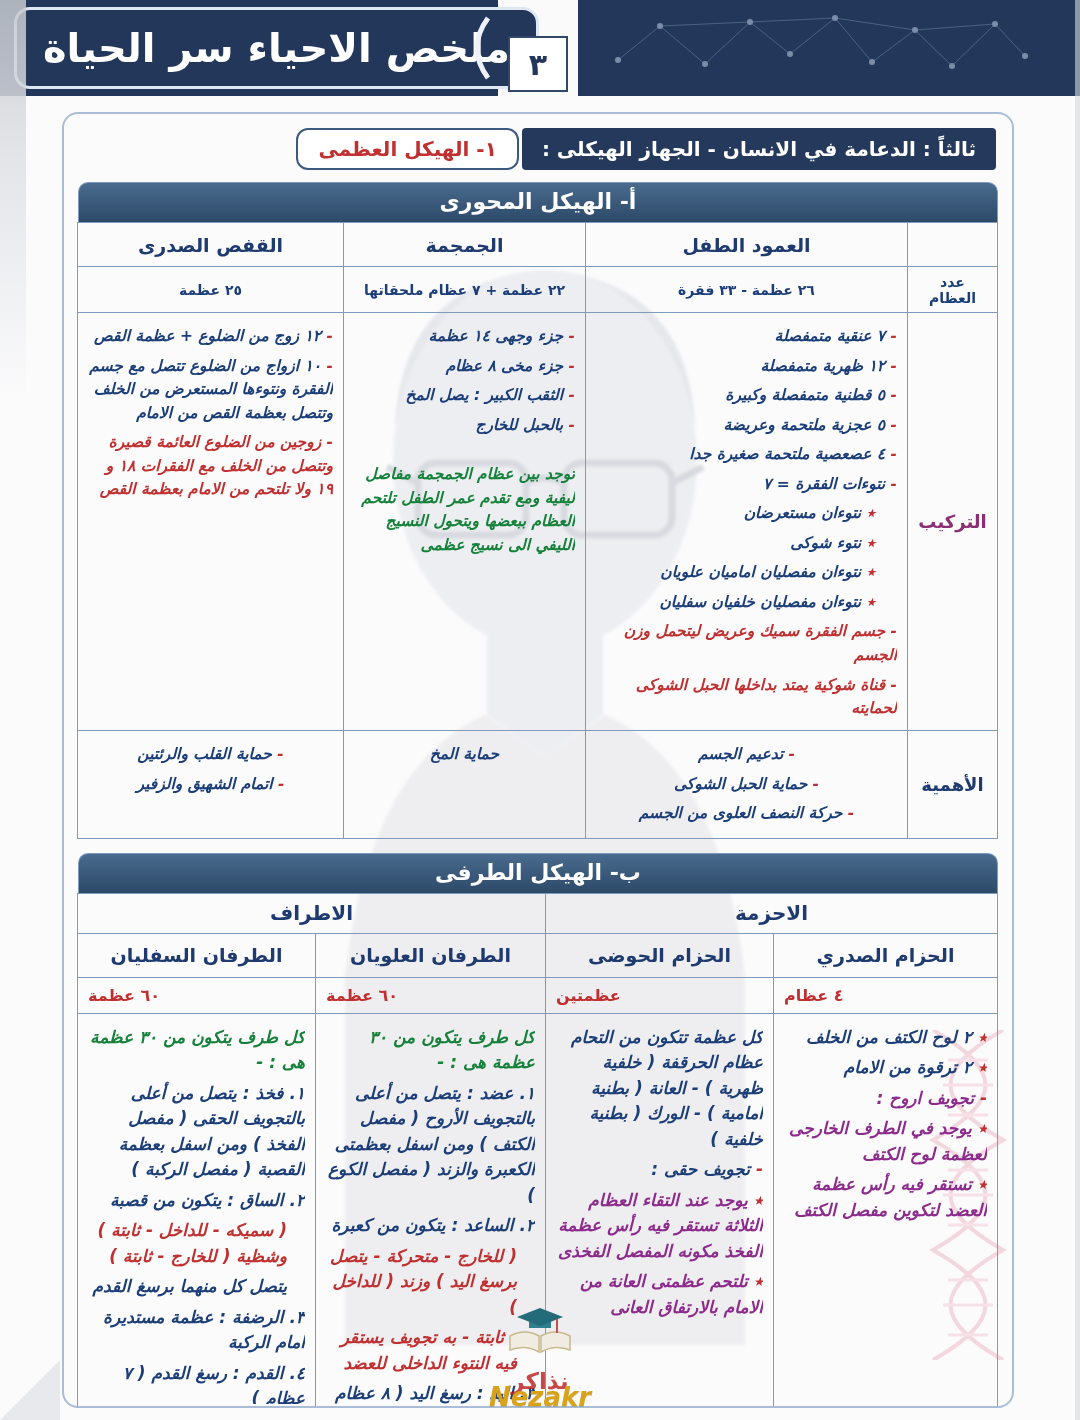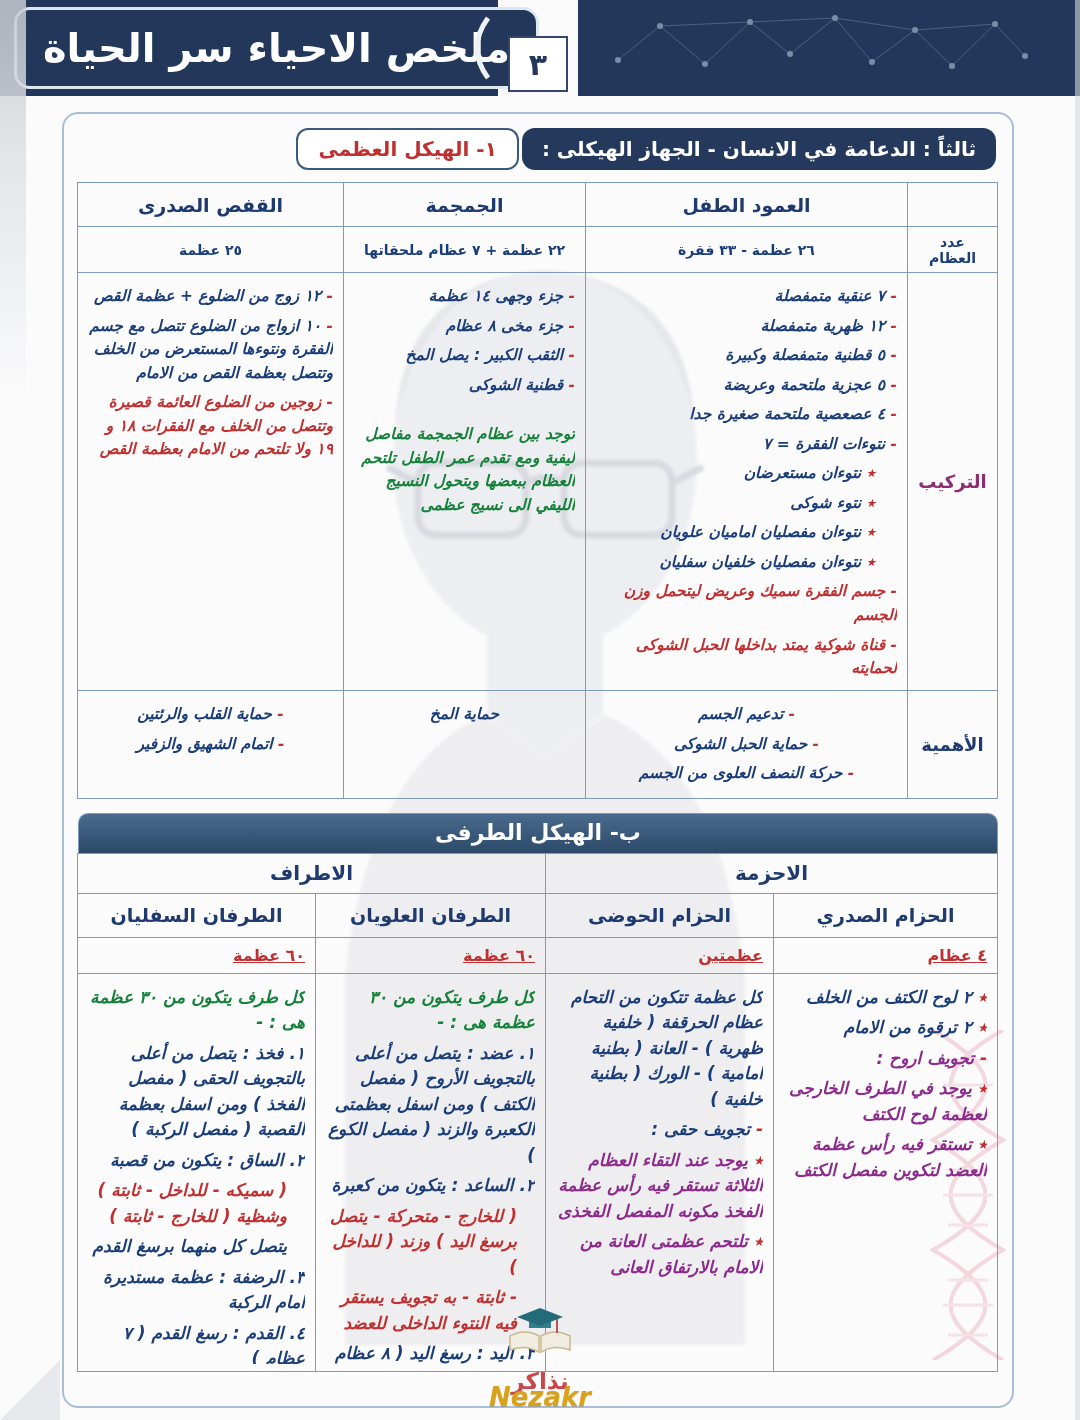--- a/index.html
+++ b/index.html
@@ -38,40 +38,40 @@
   .figure { position:absolute; left:235px; top:195px; opacity:.20; filter:blur(1.5px); z-index:0; }
   .dna    { position:absolute; left:903px; top:1030px; opacity:.26; z-index:0; }
 
   
   .content { position:absolute; left:62px; top:112px; width:952px; height:1296px;
              border:2px solid #a9bed6; border-radius:16px; padding:10px 14px 0 14px;
              z-index:1; overflow:hidden; }
 
   .heading-row { display:flex; justify-content:flex-start; align-items:stretch; margin:4px 2px 12px 2px; }
   .heading-main { background:var(--navy,#24395c); color:#fff; font-size:20px;
-                  padding:9px 20px; border-radius:13px; white-space:nowrap; }
+                  padding:9px 20px; border-radius:4px; white-space:nowrap; }
   .heading-sub  { background:#fff; border:2px solid #3b5a7d; color:var(--red,#c03030);
                   font-size:20px; padding:7px 20px; border-radius:12px; margin-right:3px; white-space:nowrap; }
 
   
   .tbl { margin:0 auto 14px auto; width:920px; }
   .tbl-title { height:40px; line-height:38px; text-align:center; color:#fff; font-size:22px;
                background:linear-gradient(180deg,var(--bar_top,#4a6b8e),var(--bar_bottom,#2c4968));
                border:1.5px solid var(--border,#7e9bbd); border-bottom:none;
                border-radius:10px 10px 0 0; letter-spacing:.5px; }
   table { width:920px; border-collapse:collapse; table-layout:fixed; background:transparent; }
   td { border:1.2px solid var(--border,#7e9bbd); vertical-align:top; padding:6px 10px; }
   tr.col-head td { vertical-align:middle; text-align:center; color:var(--navy_text,#1e3a6e);
                    font-size:19px; padding:10px 4px; height:44px; }
   tr.group-head td { vertical-align:middle; text-align:center; color:var(--navy_text,#1e3a6e);
                      font-size:20px; height:40px; }
   tr.counts td { vertical-align:middle; text-align:center; color:var(--blue,#1c3e78);
                  font-size:14px; height:46px; }
-  tr.counts-red td { vertical-align:middle; text-align:right; color:var(--red,#c03030);
-                     font-size:16px; height:36px;text-decoration:underline; }
+  tr.counts-red td { vertical-align:middle; text-align:left; color:var(--red,#c03030);
+                     font-size:16px; height:36px; }
   td.lbl { vertical-align:middle; text-align:center; color:var(--navy_text,#1e3a6e); font-size:18px; }
   td.lbl-structure { color:var(--label_magenta,#8c2f72); }
   tr.r-structure td { height:418px; }
   tr.r-importance td { height:96px; }
   tr.r-content td { height:398px; }
 
   .list { width:100%;font-style:italic; }
   .r-structure .list { max-height:404px; overflow:hidden; }
   .r-content  .list { max-height:384px; overflow:hidden; }
   .li { text-align:right; font-size:15.5px; line-height:1.52; margin:6px 0; color:var(--blue,#1c3e78); }
@@ -169,20 +169,21 @@
 <div class="corner-bl"></div>
 
 <main class="content">
 
   <div class="heading-row">
     <div class="heading-main">ثالثاً : الدعامة في الانسان - الجهاز الهيكلى :</div>
     <div class="heading-sub">١- الهيكل العظمى</div>
   </div>
 
   <section class="tbl">
+    <div class="tbl-title">أ- الهيكل المحورى</div>
     <table>
       <colgroup>
           <col style="width:90px">
           <col style="width:322px">
           <col style="width:242px">
           <col style="width:266px">
         </colgroup>
       <tbody>
           <tr class="col-head">
         <td class="lbl"></td>
@@ -212,21 +213,21 @@
                 <p class="li" data-bul="٭" data-color="blue">نتوءان مفصليان خلفيان سفليان</p>
                 <p class="li" data-bul="-" data-color="red">جسم الفقرة سميك وعريض ليتحمل وزن الجسم</p>
                 <p class="li" data-bul="-" data-color="red">قناة شوكية يمتد بداخلها الحبل الشوكى لحمايته</p>
               </div>
         </td>
         <td>
           <div class="list">
                 <p class="li" data-bul="-" data-color="blue">جزء وجهى   ١٤ عظمة</p>
                 <p class="li" data-bul="-" data-color="blue">جزء مخى   ٨ عظام</p>
                 <p class="li" data-bul="-" data-color="blue">الثقب الكبير : يصل المخ</p>
-                <p class="li" data-bul="-" data-color="blue">قطنية الشوكى</p>
+                <p class="li" data-bul="-" data-color="blue">بالحبل للخارج</p>
                 <p class="li" data-color="green" data-gap="true">توجد بين عظام الجمجمة مفاصل ليفية ومع تقدم عمر الطفل تلتحم العظام ببعضها ويتحول النسيج الليفي الى نسيج عظمى</p>
               </div>
         </td>
         <td>
           <div class="list">
                 <p class="li" data-bul="-" data-color="blue">١٢ زوج من الضلوع + عظمة القص</p>
                 <p class="li" data-bul="-" data-color="blue">١٠ ازواج من الضلوع تتصل مع جسم الفقرة ونتوءها المستعرض من الخلف وتتصل بعظمة القص من الامام</p>
                 <p class="li" data-bul="-" data-color="red">زوجين من الضلوع العائمة قصيرة وتتصل من الخلف مع الفقرات ١٨ و ١٩ ولا تلتحم من الامام بعظمة القص</p>
               </div>
         </td>

